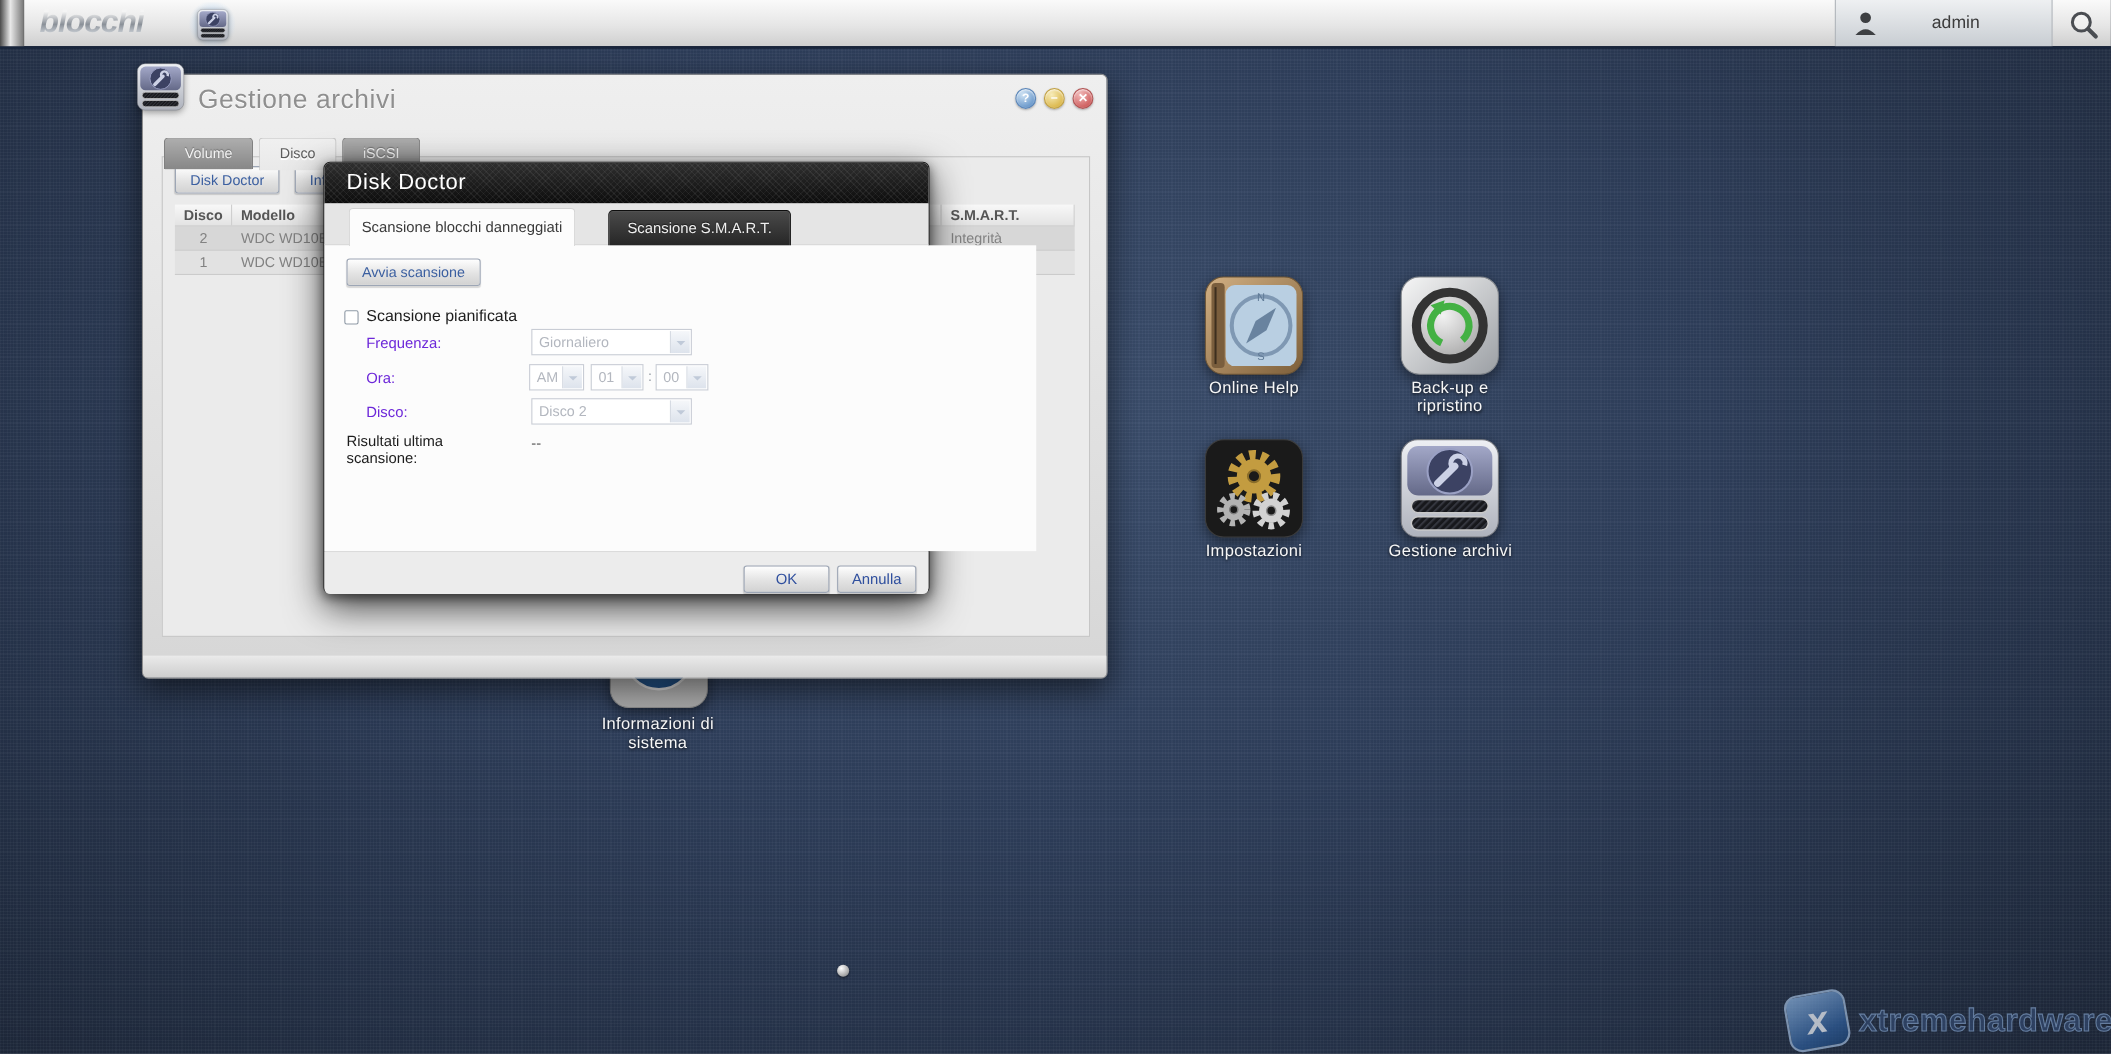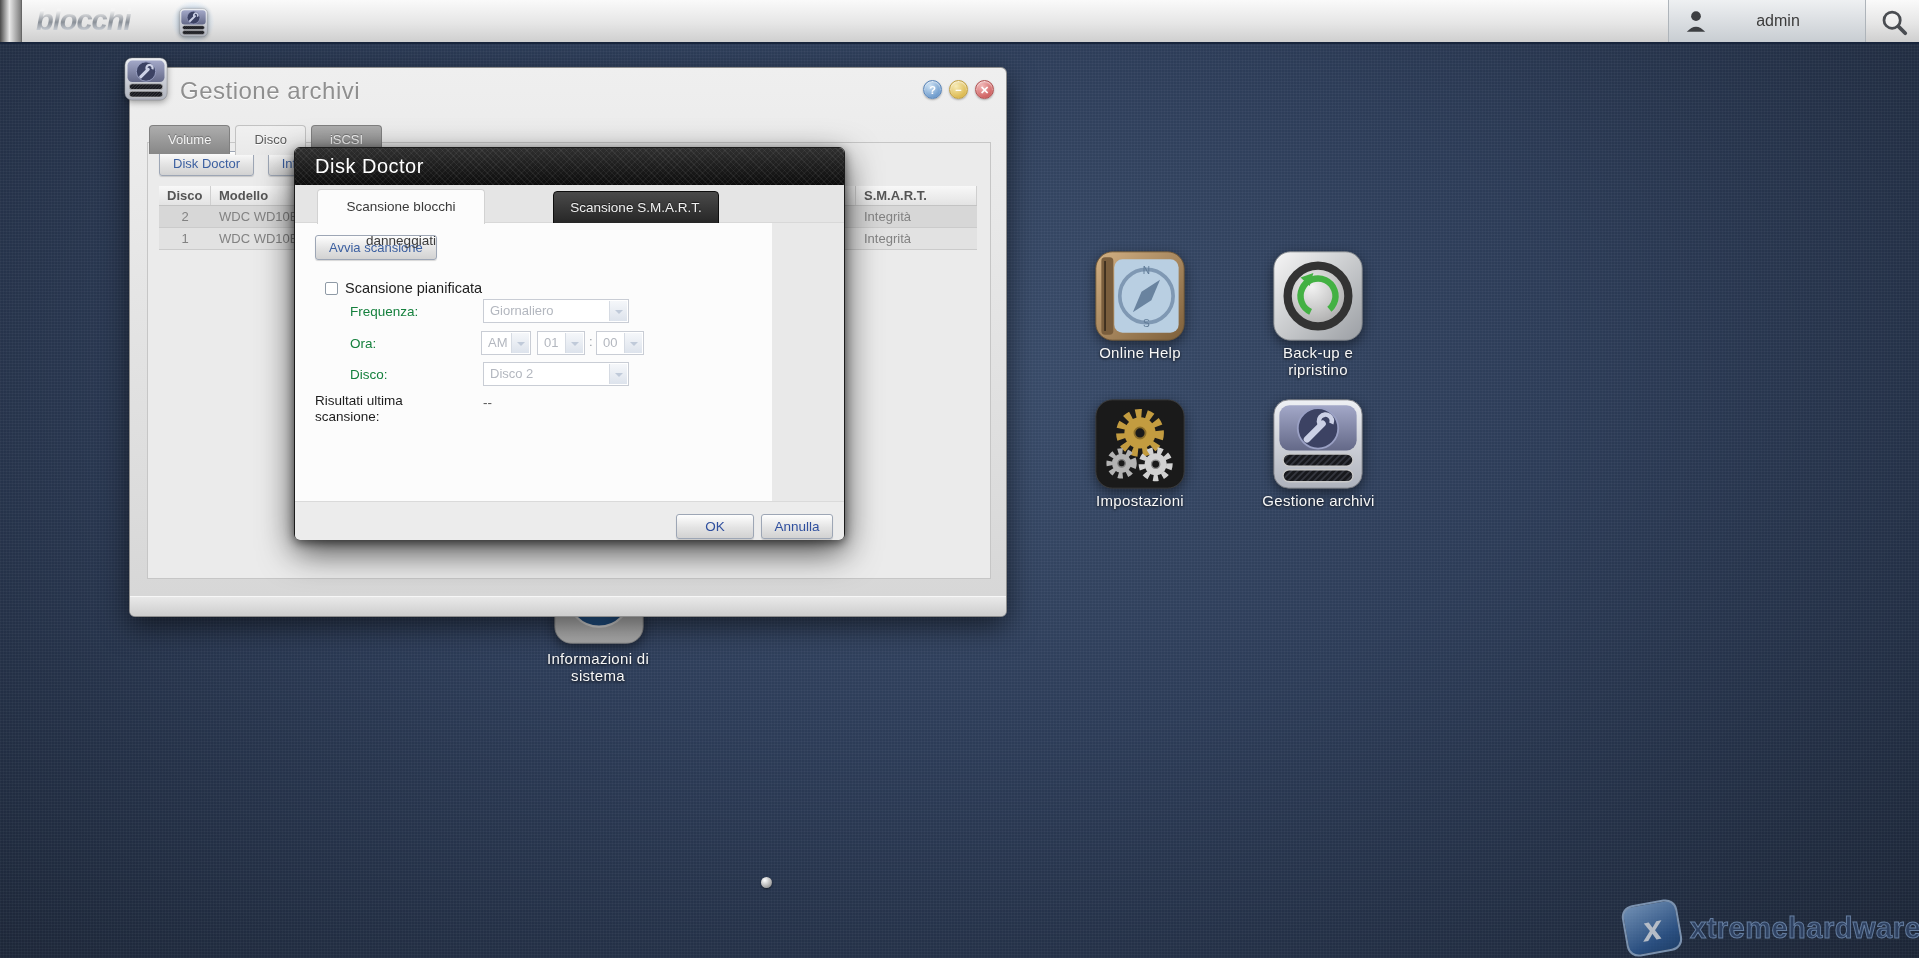--- a/index.html
+++ b/index.html
@@ -130,34 +130,34 @@
       repeating-linear-gradient(45deg, rgba(255,255,255,0.06) 0 1px, transparent 1px 4px),
       repeating-linear-gradient(-45deg, rgba(255,255,255,0.045) 0 1px, transparent 1px 4px),
       linear-gradient(#2f2f2f, #0c0c0c);
     color:#fff; font-size:20px; letter-spacing:0.5px; line-height:36px; padding-left:20px;
   }
   .dialog-tabstrip { position:absolute; left:0; top:37px; width:549px; height:38px; background:#e5e5e5; border-bottom:1px solid #d8d8d8; }
   .dtab {
     position:absolute; border-radius:4px 4px 0 0; font-size:13.5px; text-align:center;
   }
   .dtab.active {
-    left:22px; top:4px; width:168px; height:35px; line-height:34px;
+    left:22px; top:4px; width:206px; height:35px; line-height:34px;
     background:#fcfcfc; color:#3a3a3a; border:1px solid #d2d2d2; border-bottom:none; z-index:2;
   }
   .dtab.inactive {
     left:258px; top:6px; width:166px; height:48px; line-height:31px;
     background:linear-gradient(#4a4a4a,#151515); color:#f0f0f0; border:1px solid #0e0e0e;
     text-shadow:0 -1px 1px rgba(0,0,0,0.6);
   }
-  .dialog-content { position:absolute; left:0; top:75px; width:477px; height:278px; background:#fcfcfc; }
+  .dialog-content { position:absolute; left:0; top:75px; width:647px; height:278px; background:#fcfcfc; }
   .avvia-btn { position:absolute; left:20px; top:12px; font-size:13px; }
-  .check-row { position:absolute; left:18px; top:57px; display:flex; align-items:center;margin-left:12px; }
+  .check-row { position:absolute; left:18px; top:57px; display:flex; align-items:center; }
   .checkbox { width:13px; height:13px; background:#fff; border:1px solid #8f9aa6; border-radius:2px; margin-right:7px; }
   .check-label { font-size:14.5px; color:#1d1d1d; }
-  .f-label { position:absolute; left:55px; font-size:13.5px; color:#15803d; }
+  .f-label { position:absolute; left:38px; font-size:13.5px; color:#6d28d9; }
   .sel {
     position:absolute; height:24px; background:#fff; border:1px solid #c9cdd5;
     font-size:13px; color:#b3b7bf; line-height:22px; padding-left:6px;
   }
   .sel-arrow {
     position:absolute; right:1px; top:1px; bottom:1px; width:18px;
     background:linear-gradient(#f5f7fa,#dde3ec); border-left:1px solid #d6dbe3;
   }
   .sel-arrow::after {
     content:""; position:absolute; left:5px; top:9px;

